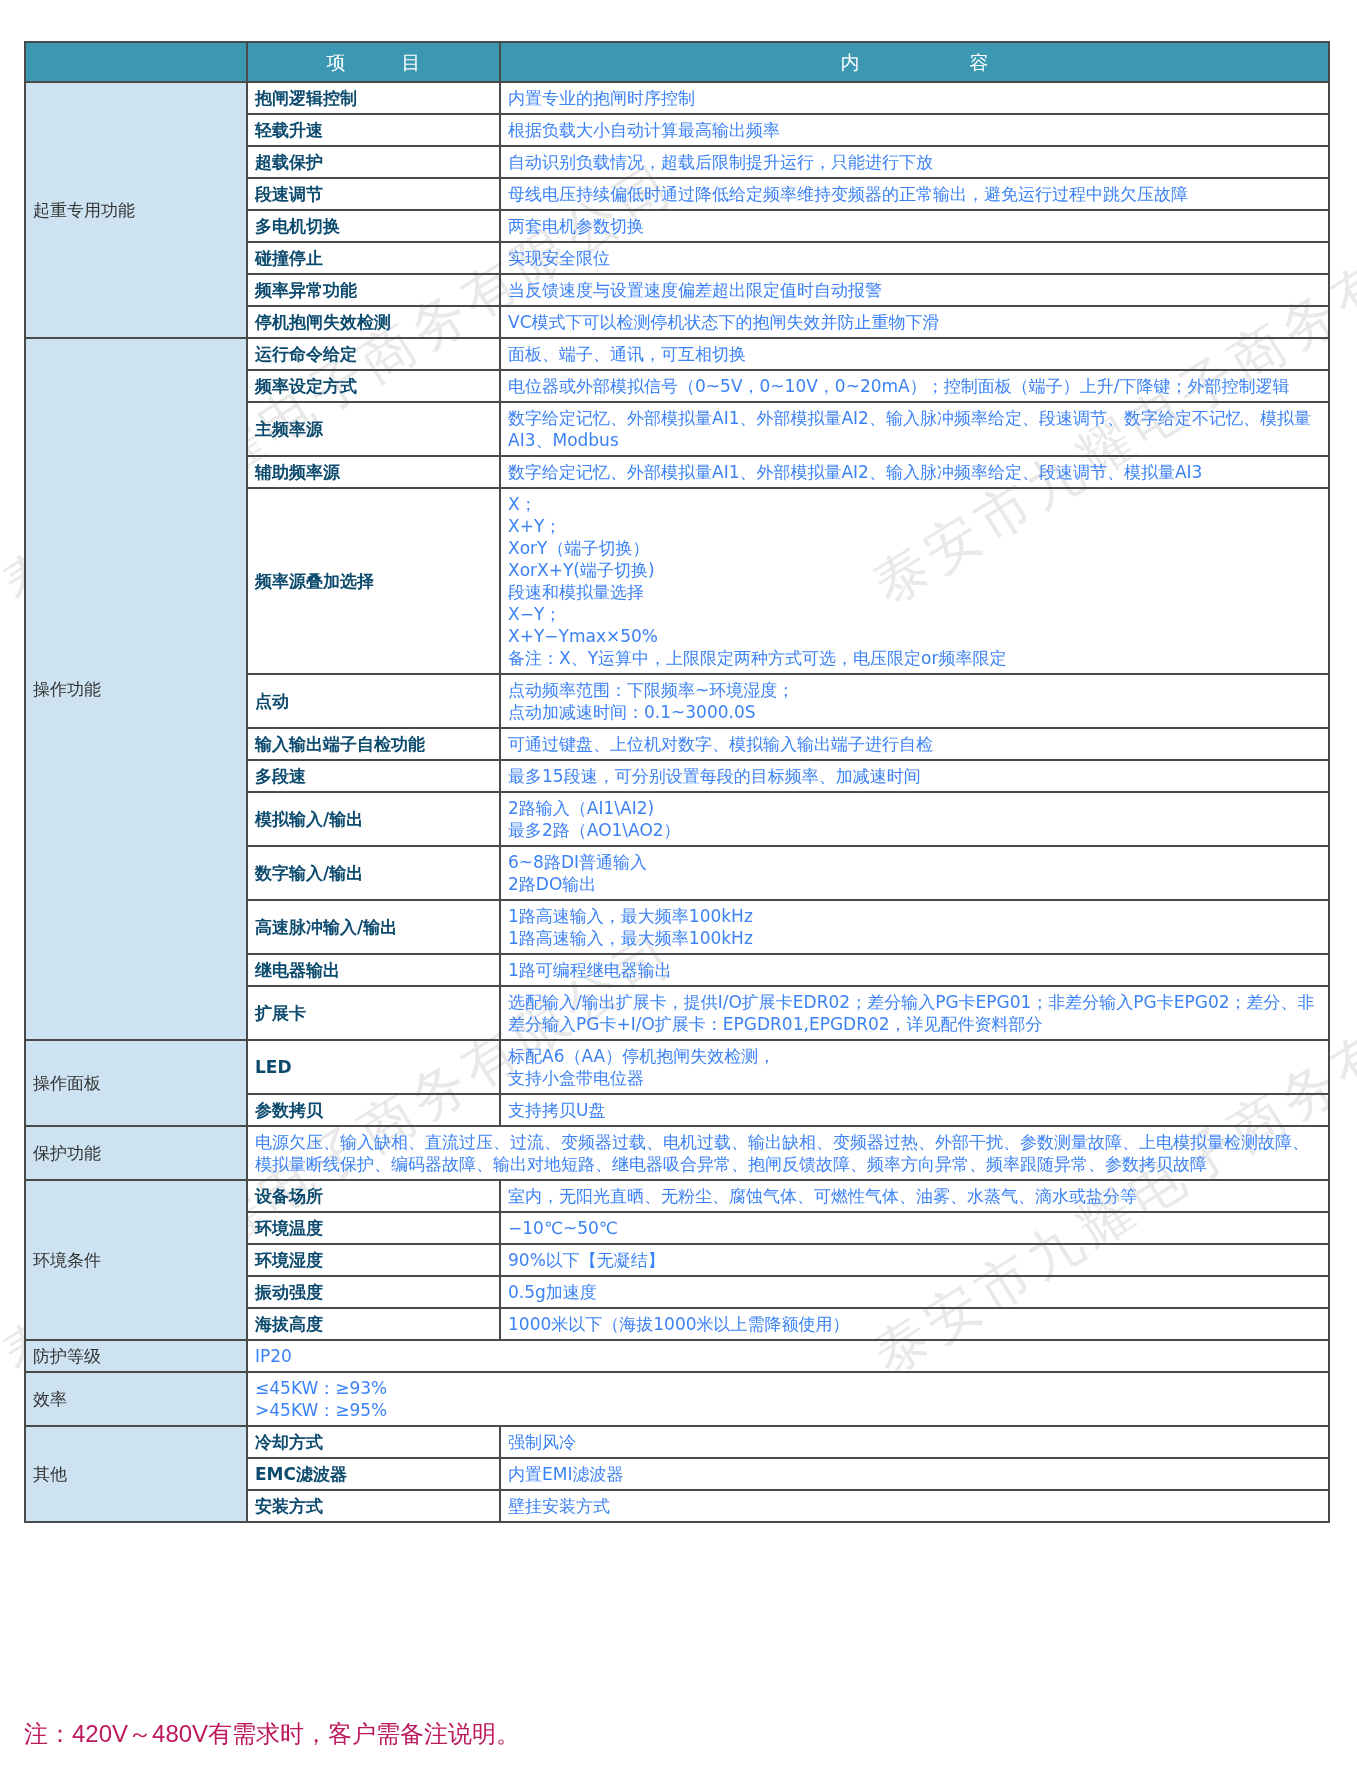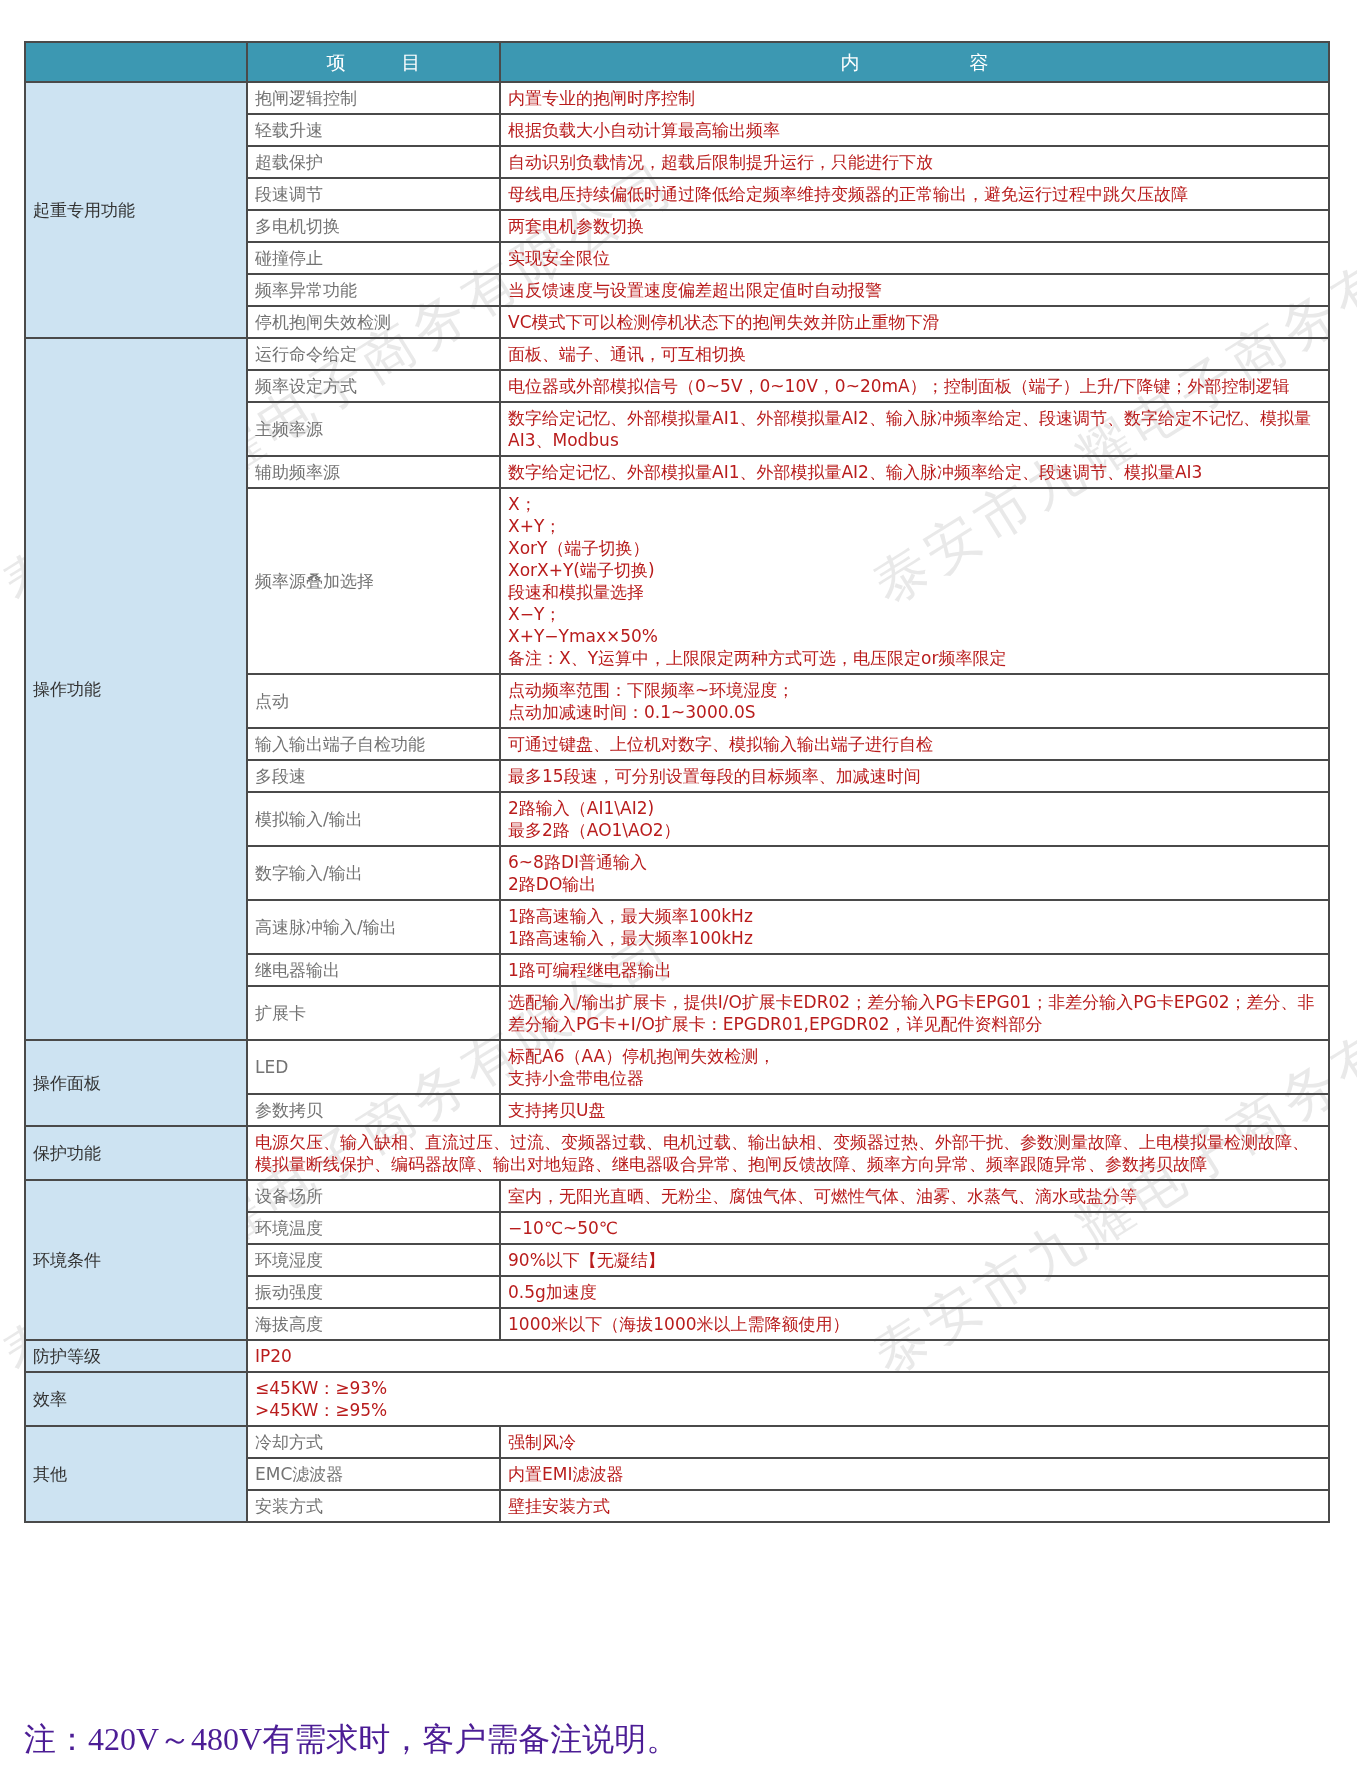--- a/index.html
+++ b/index.html
@@ -9,25 +9,25 @@
                 border-collapse:collapse; table-layout:fixed; font-size:17px; }
   .spec-table td, .spec-table th { border:2px solid #4a4a4a; padding:4px 7px; line-height:22px;
                 vertical-align:middle; text-align:left; }
   .spec-table col.c1 { width:222px; }
   .spec-table col.c2 { width:253px; }
   .spec-table th { background:#3c98b2; color:#ffffff; font-weight:normal; height:30px;
                    text-align:center; letter-spacing:0; font-size:19px;margin-top:32px; }
   .spec-table th .sp { display:inline-block; width:56px; }
   .spec-table th.wide .sp { width:110px; }
   .cat { background:#cde3f2; text-align:right; color:#333; }
-  .item { color:#737373; }
-  .content { color:#b91c1c; }
+  .item { color:#0c4a6e;font-weight:bold; }
+  .content { color:#3b82f6; }
   .multiline span { display:block; }
-  .note { position:absolute; left:24px; top:1718px; font-family:Liberation Serif, serif;
-          font-size:32px; color:#4c1d95; }
+  .note { position:absolute; left:24px; top:1718px; font-family:Liberation Sans, sans-serif;
+          font-size:24px; color:#be185d; }
   .watermark { position:absolute; font-size:54px; color:rgba(120,120,120,0.16);
                transform:rotate(-32deg); transform-origin:left top; white-space:nowrap;
                pointer-events:none; letter-spacing:6px; }
 </style>
 </head>
 <body>
 
 <div class="watermark" style="left:-10px; top:560px;">泰安市九耀电子商务有限公司</div>
 <div class="watermark" style="left:860px; top:560px;">泰安市九耀电子商务有限公司</div>
 <div class="watermark" style="left:-10px; top:1330px;">泰安市九耀电子商务有限公司</div>

